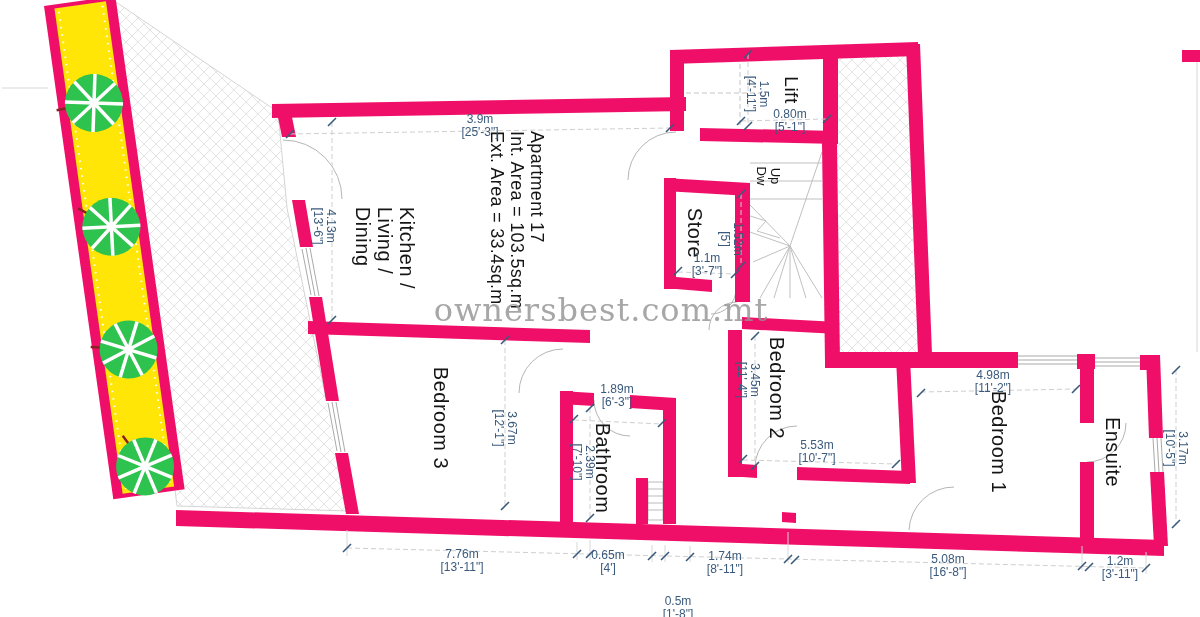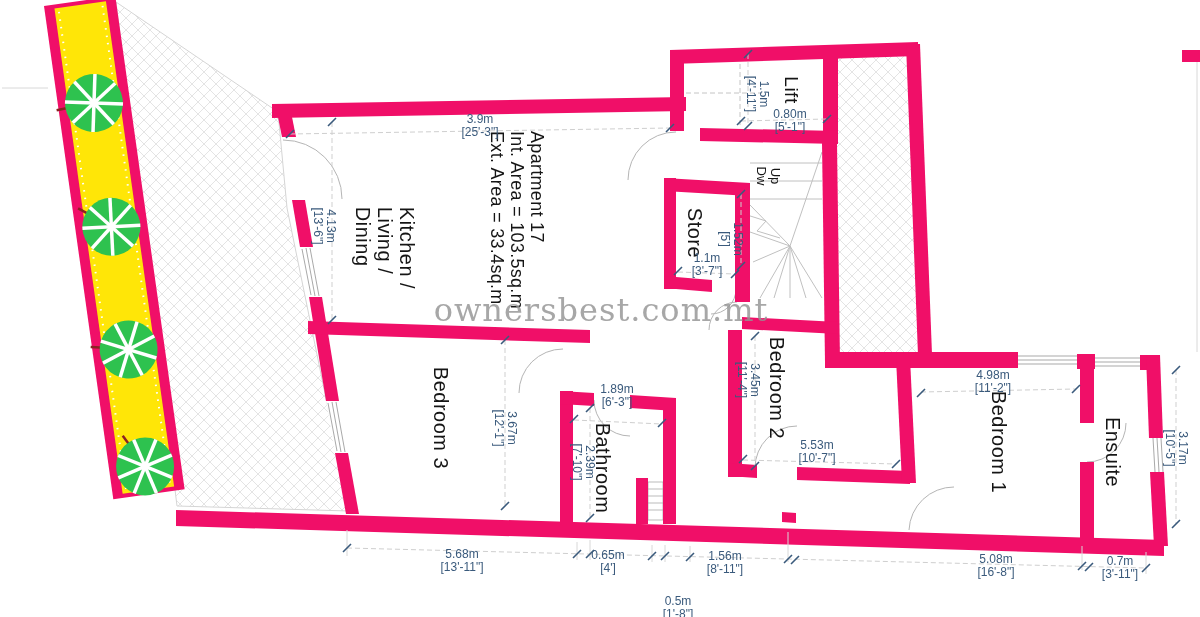--- a/index.html
+++ b/index.html
@@ -209,41 +209,41 @@
     </div>
   <div class="dim" style="left:817px;top:452px">
     <span>5.53m</span>
       <span>[10'-7"]</span>
     </div>
   <div class="dim" style="left:993px;top:382px">
     <span>4.98m</span>
       <span>[11'-2"]</span>
     </div>
   <div class="dim" style="left:462px;top:561px">
-    <span>5.68m</span>
+    <span>7.76m</span>
       <span>[13'-11"]</span>
     </div>
   <div class="dim" style="left:608px;top:562px">
     <span>0.65m</span>
       <span>[4']</span>
     </div>
   <div class="dim" style="left:678px;top:608px">
     <span>0.5m</span>
       <span>[1'-8"]</span>
     </div>
   <div class="dim" style="left:725px;top:563px">
-    <span>1.56m</span>
+    <span>1.74m</span>
       <span>[8'-11"]</span>
     </div>
-  <div class="dim" style="left:996px;top:566px">
+  <div class="dim" style="left:948px;top:566px">
     <span>5.08m</span>
       <span>[16'-8"]</span>
     </div>
   <div class="dim" style="left:1120px;top:568px">
-    <span>0.7m</span>
+    <span>1.2m</span>
       <span>[3'-11"]</span>
     </div>
 
   <div class="dim v" style="left:324px;top:226px">
     <span>4.13m</span>
       <span>[13'-6"]</span>
     </div>
   <div class="dim v" style="left:505px;top:428px">
     <span>3.67m</span>
       <span>[12'-1"]</span>

